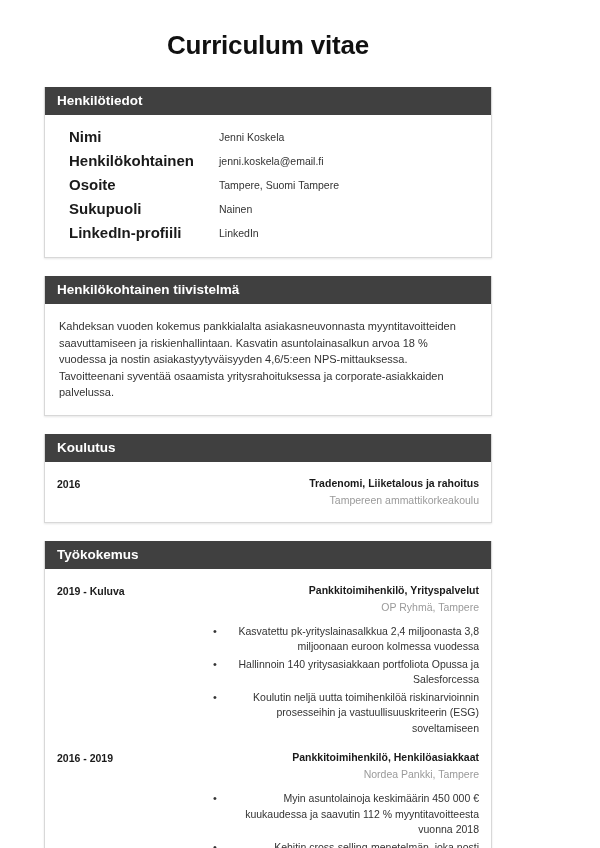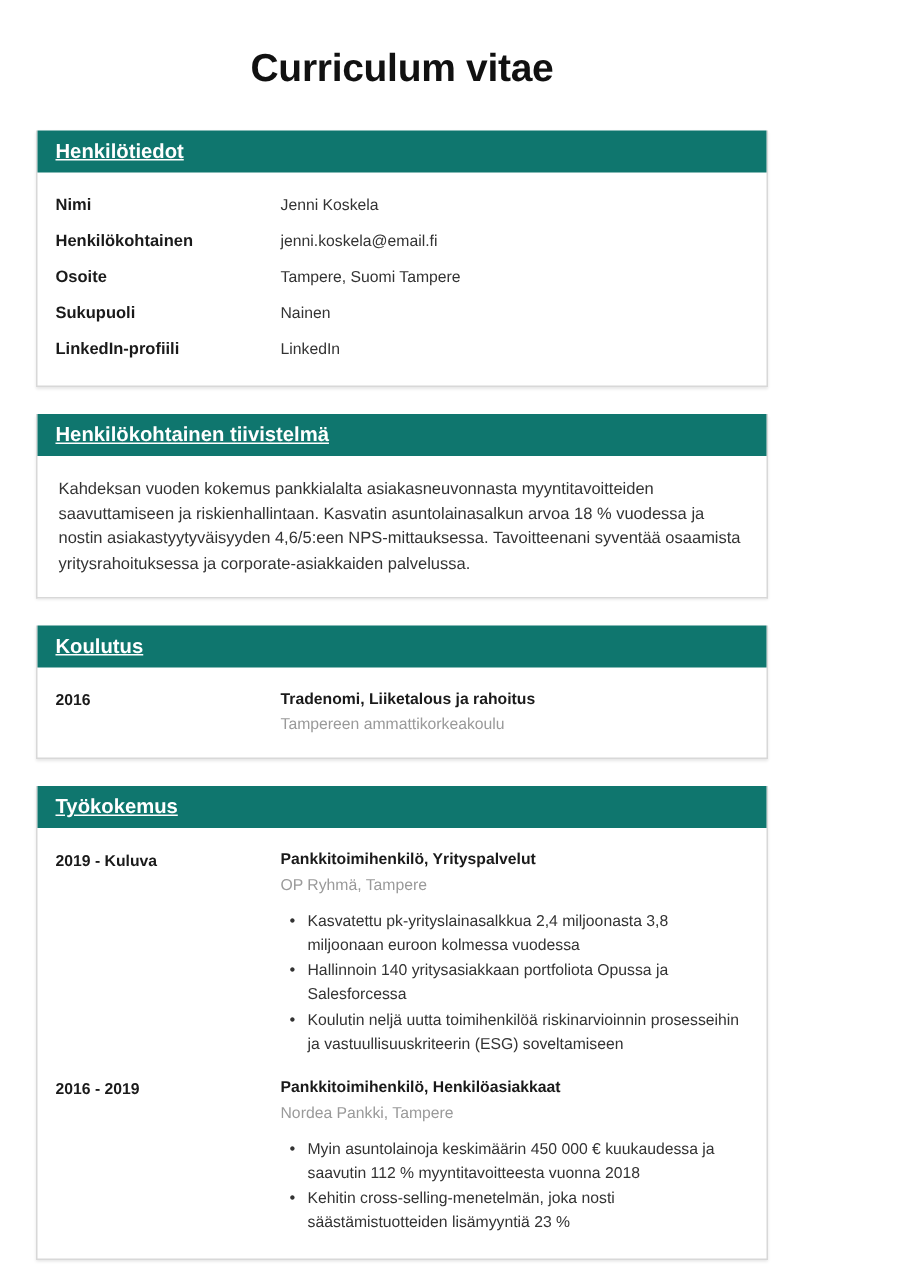--- a/index.html
+++ b/index.html
@@ -12,65 +12,65 @@
     background: #ffffff;
     font-family: "Liberation Sans", sans-serif;
     color: #222222;
     overflow: hidden;
   }
   .page {
     width: 536px;
     height: 848px;
     position: relative;
     box-sizing: border-box;
-    padding: 0 24px;
+    padding: 0 44px;
   }
   .doc-title {
     text-align: center;
     font-size: 26px;
     font-weight: bold;
     color: #111111;
     letter-spacing: -0.2px;
     margin: 0;
     padding-top: 30px;
     padding-bottom: 26px;
   }
   .card {
     background: #ffffff;
     border: 1px solid #d8d8d8;
     border-top: none;
     box-shadow: 0 1px 2px rgba(0,0,0,0.10);
     margin-bottom: 18px;
   }
   .section-header {
-    background: #0f766e;
+    background: #404040;
     color: #ffffff;
     font-size: 13.5px;
     font-weight: bold;
     padding: 6px 12px 7px 12px;
     line-height: 15px;
-    text-decoration: underline;
   }
   .card-body {
     padding: 10px 12px 12px 12px;
   }
 
   
   .info-row {
     display: flex;
     align-items: flex-start;
     padding: 5px 0 5px 0;
   }
   .info-label {
     width: 150px;
     flex: 0 0 150px;
-    font-size: 11px;
+    font-size: 15px;
     font-weight: bold;
     color: #1a1a1a;
     line-height: 14px;
+    margin-left: 12px;
   }
   .info-value {
     font-size: 10.5px;
     color: #333333;
     line-height: 14px;
   }
 
   
   .summary-text {
     font-size: 11px;
@@ -94,20 +94,21 @@
     flex: 0 0 150px;
     font-size: 10.5px;
     font-weight: bold;
     color: #1a1a1a;
     line-height: 15px;
     padding-top: 1px;
   }
   .entry-main {
     flex: 1 1 auto;
     min-width: 0;
+    text-align: right;
   }
   .entry-title {
     font-size: 10.5px;
     font-weight: bold;
     color: #1a1a1a;
     line-height: 15px;
   }
   .entry-org {
     font-size: 10.5px;
     color: #9a9a9a;

